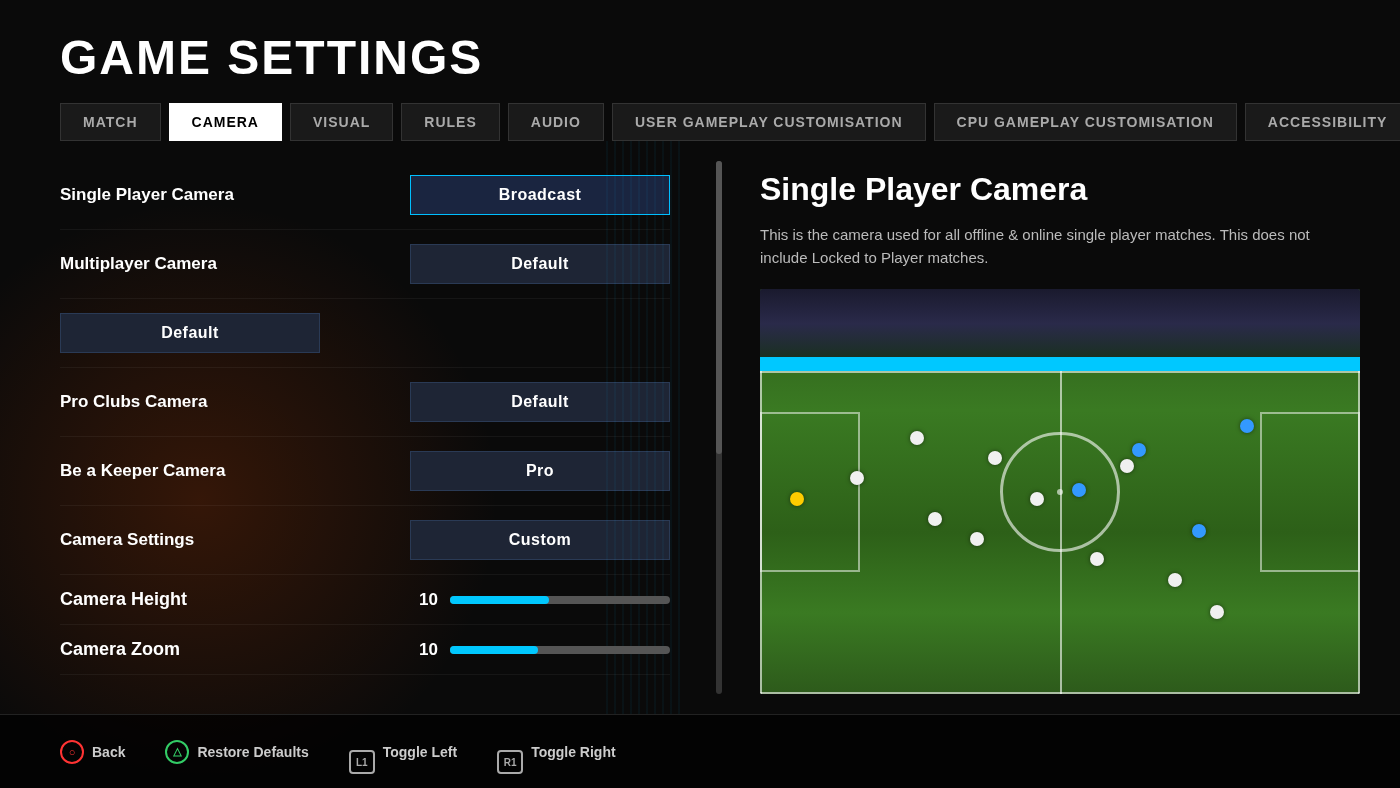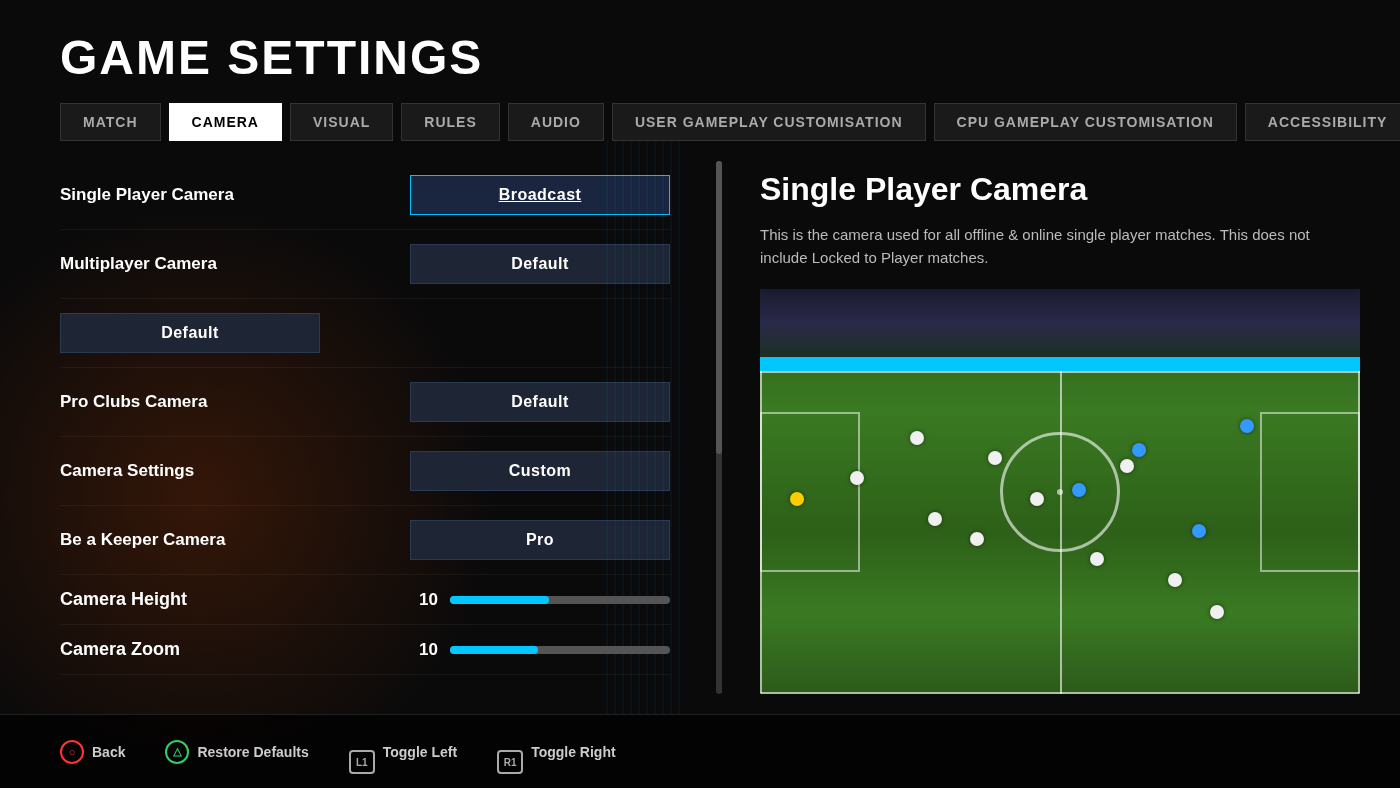--- a/index.html
+++ b/index.html
@@ -144,21 +144,20 @@
       padding: 10px 0;
       width: 260px;
       text-align: center;
       cursor: pointer;
       letter-spacing: 0.5px;
     }
     .dropdown-btn.highlight {
       background: #1a2540;
       border-color: #00bfff;
       color: #fff;
-      text-decoration: underline;
     }
 
     
     .slider-row {
       display: flex;
       align-items: center;
       justify-content: space-between;
       padding: 14px 0;
       border-bottom: 1px solid rgba(255,255,255,0.05);
     }
@@ -384,30 +383,30 @@
       </div>
 
       <div class="setting-row">
         <span class="setting-label">Pro Clubs Camera</span>
         <div class="setting-control">
           <button class="dropdown-btn">Default</button>
         </div>
       </div>
 
       <div class="setting-row">
+        <span class="setting-label">Be a Keeper Camera</span>
+        <div class="setting-control">
+          <button class="dropdown-btn">Pro</button>
+        </div>
+      </div>
+
+      <div class="setting-row">
         <span class="setting-label">Camera Settings</span>
         <div class="setting-control">
           <button class="dropdown-btn">Custom</button>
-        </div>
-      </div>
-
-      <div class="setting-row">
-        <span class="setting-label">Be a Keeper Camera</span>
-        <div class="setting-control">
-          <button class="dropdown-btn">Pro</button>
         </div>
       </div>
 
       <div class="slider-row">
         <span class="slider-label">Camera Height</span>
         <span class="slider-value">10</span>
         <div class="slider-track">
           <div class="slider-fill" style="width: 45%;"></div>
         </div>
       </div>

